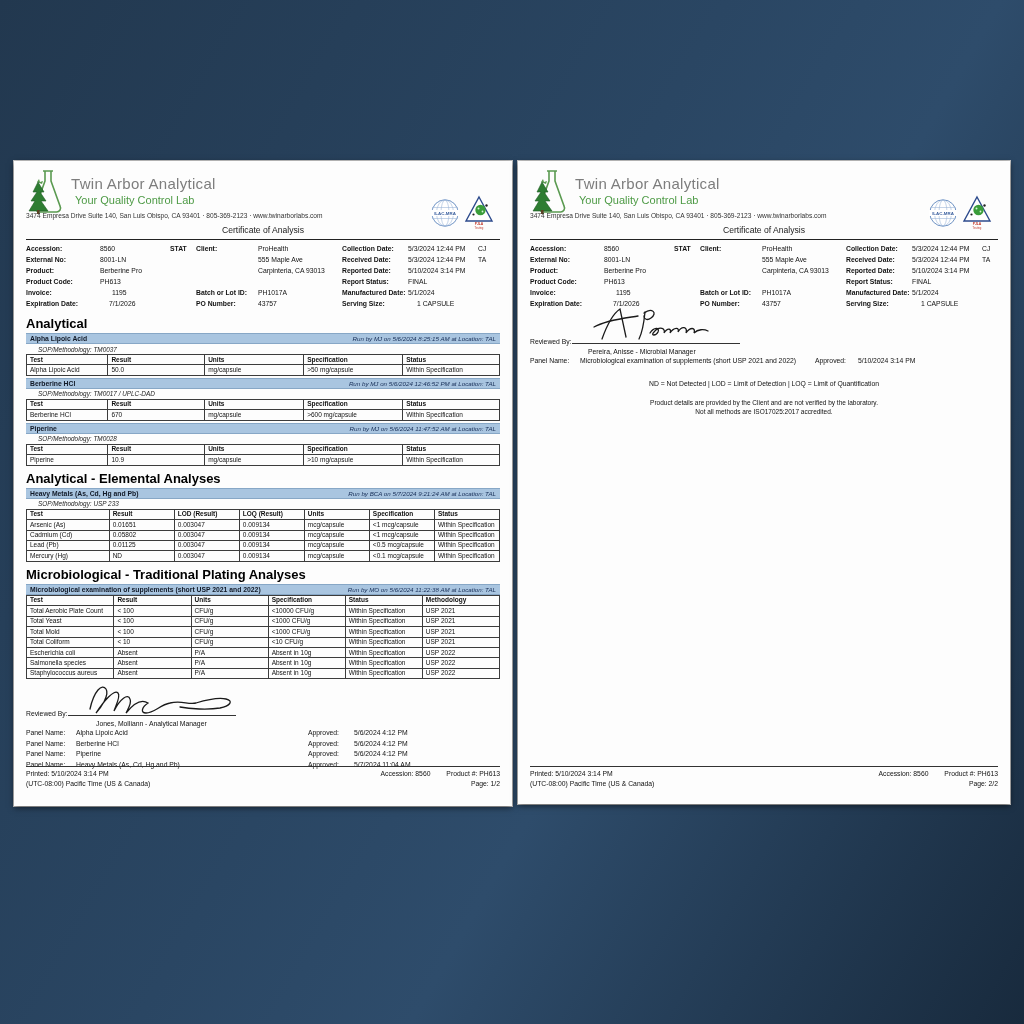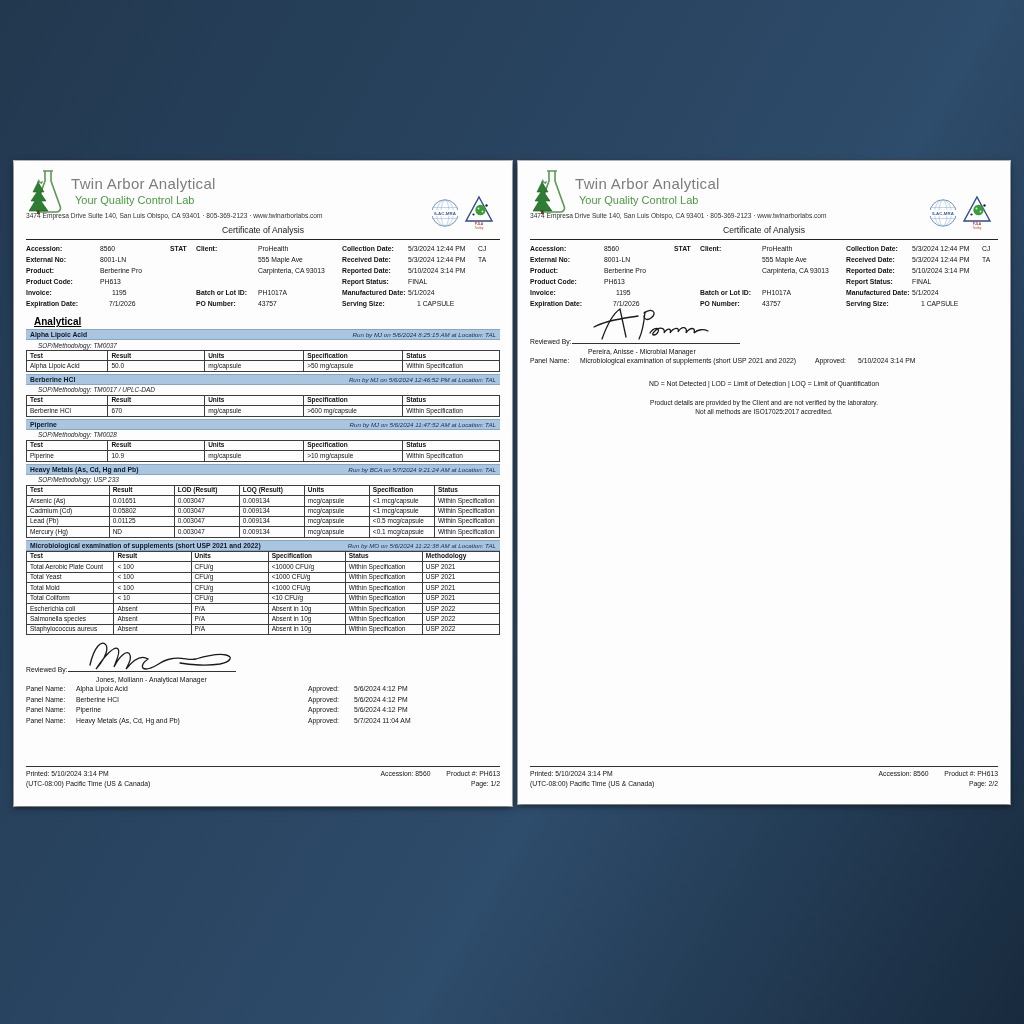--- a/index.html
+++ b/index.html
@@ -37,21 +37,21 @@
   .c2{left:170px;width:150px;}
   .c2 .inf-lab{width:62px;flex:none;}
   .c3{left:316px;width:170px;}
   .c3 .inf-lab{min-width:66px;flex:none;}
   .stat{position:absolute;left:144px;top:0;font-weight:bold;}
   .init{position:absolute;left:452px;font-size:6.8px;}
   .pad-l{padding-left:12px;}
   .pad-s{padding-left:9px;}
 
   
-  .sec-head{margin:5px 20px 2px;font-size:10px;font-weight:bold;color:#000;text-decoration:underline;}
+  .sec-head{margin:5px 12px 2px;font-size:13px;font-weight:bold;color:#000;}
   .panel-bar{margin:0 12px;background:#a9c5e0;border-top:1px solid #87a7c6;border-bottom:1px solid #87a7c6;
     display:flex;justify-content:space-between;align-items:center;padding:1px 4px;}
   .panel-bar .pname{font-size:6.8px;font-weight:bold;color:#101826;}
   .panel-bar .prun{font-size:6.2px;font-style:italic;color:#152c55;}
   .sop{margin:1.5px 12px 1.5px 24px;font-size:6.4px;font-style:italic;color:#222;}
   .coa-table{width:calc(100% - 24px);margin:0 12px 2px;border-collapse:collapse;table-layout:fixed;font-size:6.5px;color:#111;}
   .coa-table th,.coa-table td{border:1px solid #3c3c3c;padding:0.5px 3px;text-align:left;vertical-align:top;line-height:1.3;}
   .coa-table th{font-weight:bold;}
   .cols5 th:nth-child(1){width:17%;} .cols5 th:nth-child(2){width:20.5%;}
   .cols5 th:nth-child(3){width:21%;}.cols5 th:nth-child(4){width:21%;}.cols5 th:nth-child(5){width:20.5%;}
@@ -279,20 +279,21 @@
         <tr>
           <td>Piperine</td>
           <td>10.9</td>
           <td>mg/capsule</td>
           <td>&gt;10 mg/capsule</td>
           <td>Within Specification</td>
         </tr>
       </tbody>
     </table>
 
+  <div class="sec-head">Analytical - Elemental Analyses</div>
   <div class="panel-bar">
     <span class="pname">Heavy Metals (As, Cd, Hg and Pb)</span>
     <span class="prun">Run by BCA on 5/7/2024 9:21:24 AM at Location: TAL</span>
   </div>
   <div class="sop">SOP/Methodology: USP 233</div>
   <table class="coa-table cols7">
       <thead>
         <tr>
           <th>Test</th>
           <th>Result</th>
@@ -336,20 +337,21 @@
           <td>ND</td>
           <td>0.003047</td>
           <td>0.009134</td>
           <td>mcg/capsule</td>
           <td>&lt;0.1 mcg/capsule</td>
           <td>Within Specification</td>
         </tr>
       </tbody>
     </table>
 
+  <div class="sec-head">Microbiological - Traditional Plating Analyses</div>
   <div class="panel-bar">
     <span class="pname">Microbiological examination of supplements (short USP 2021 and 2022)</span>
     <span class="prun">Run by MO on 5/6/2024 11:22:38 AM at Location: TAL</span>
   </div>
   <table class="coa-table cols6">
       <thead>
         <tr>
           <th>Test</th>
           <th>Result</th>
           <th>Units</th>

